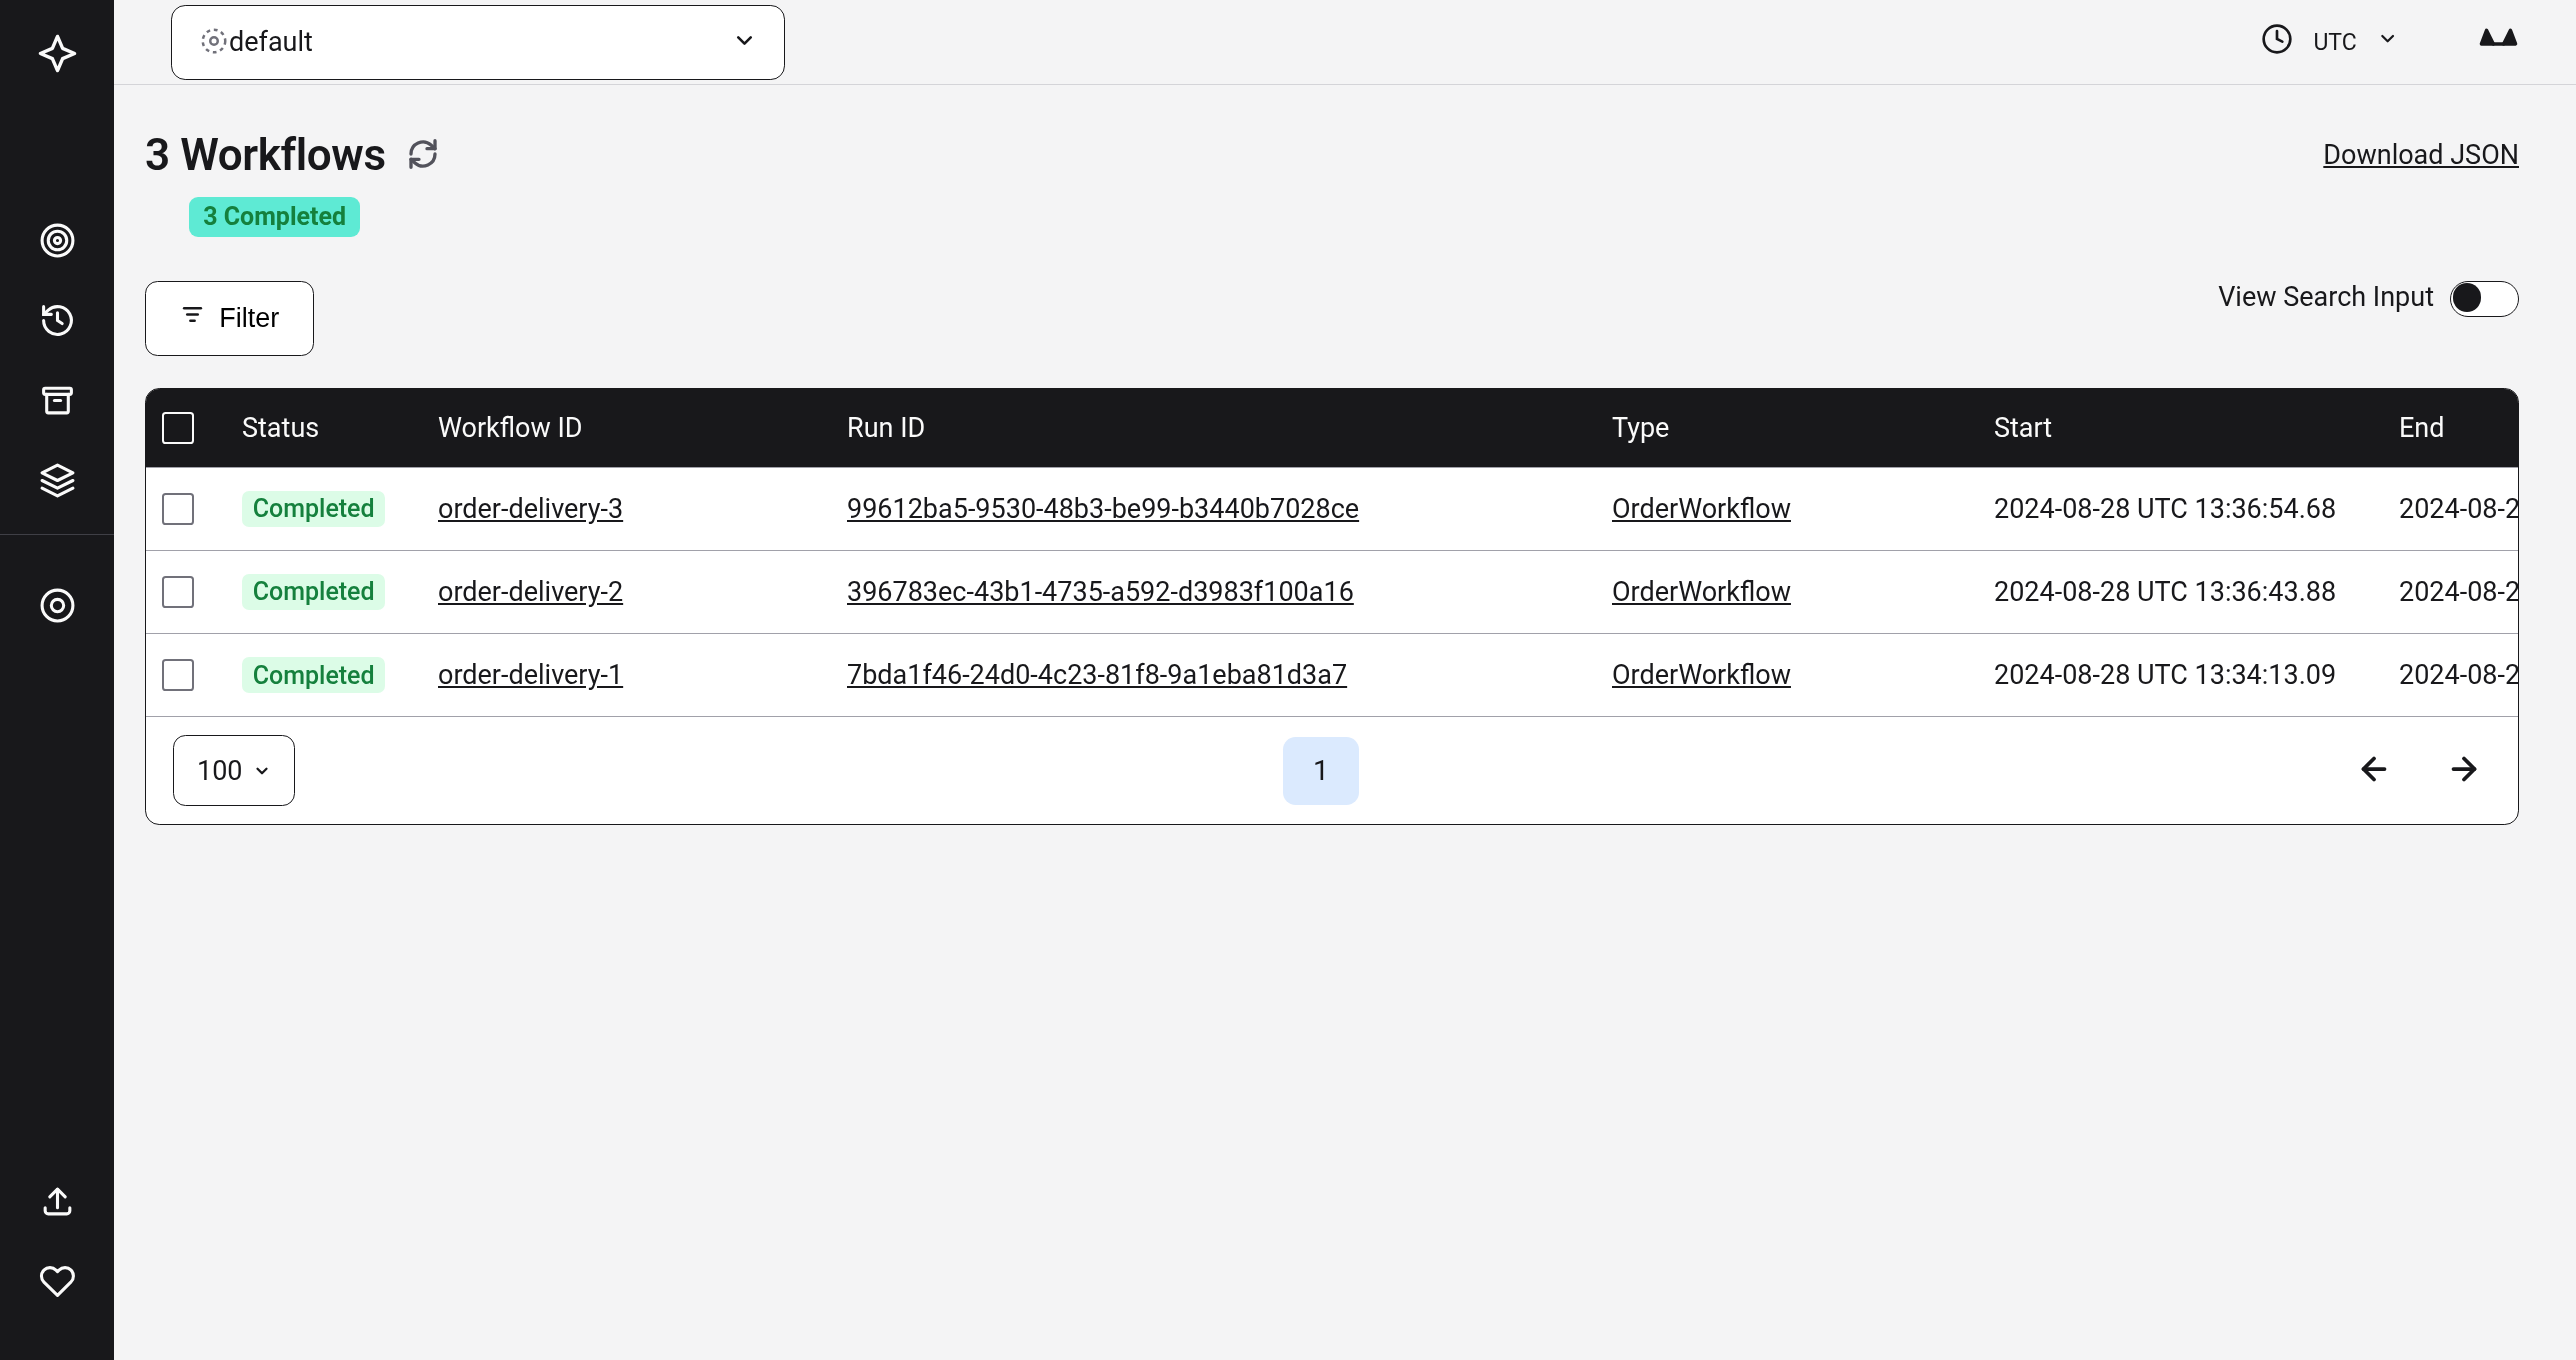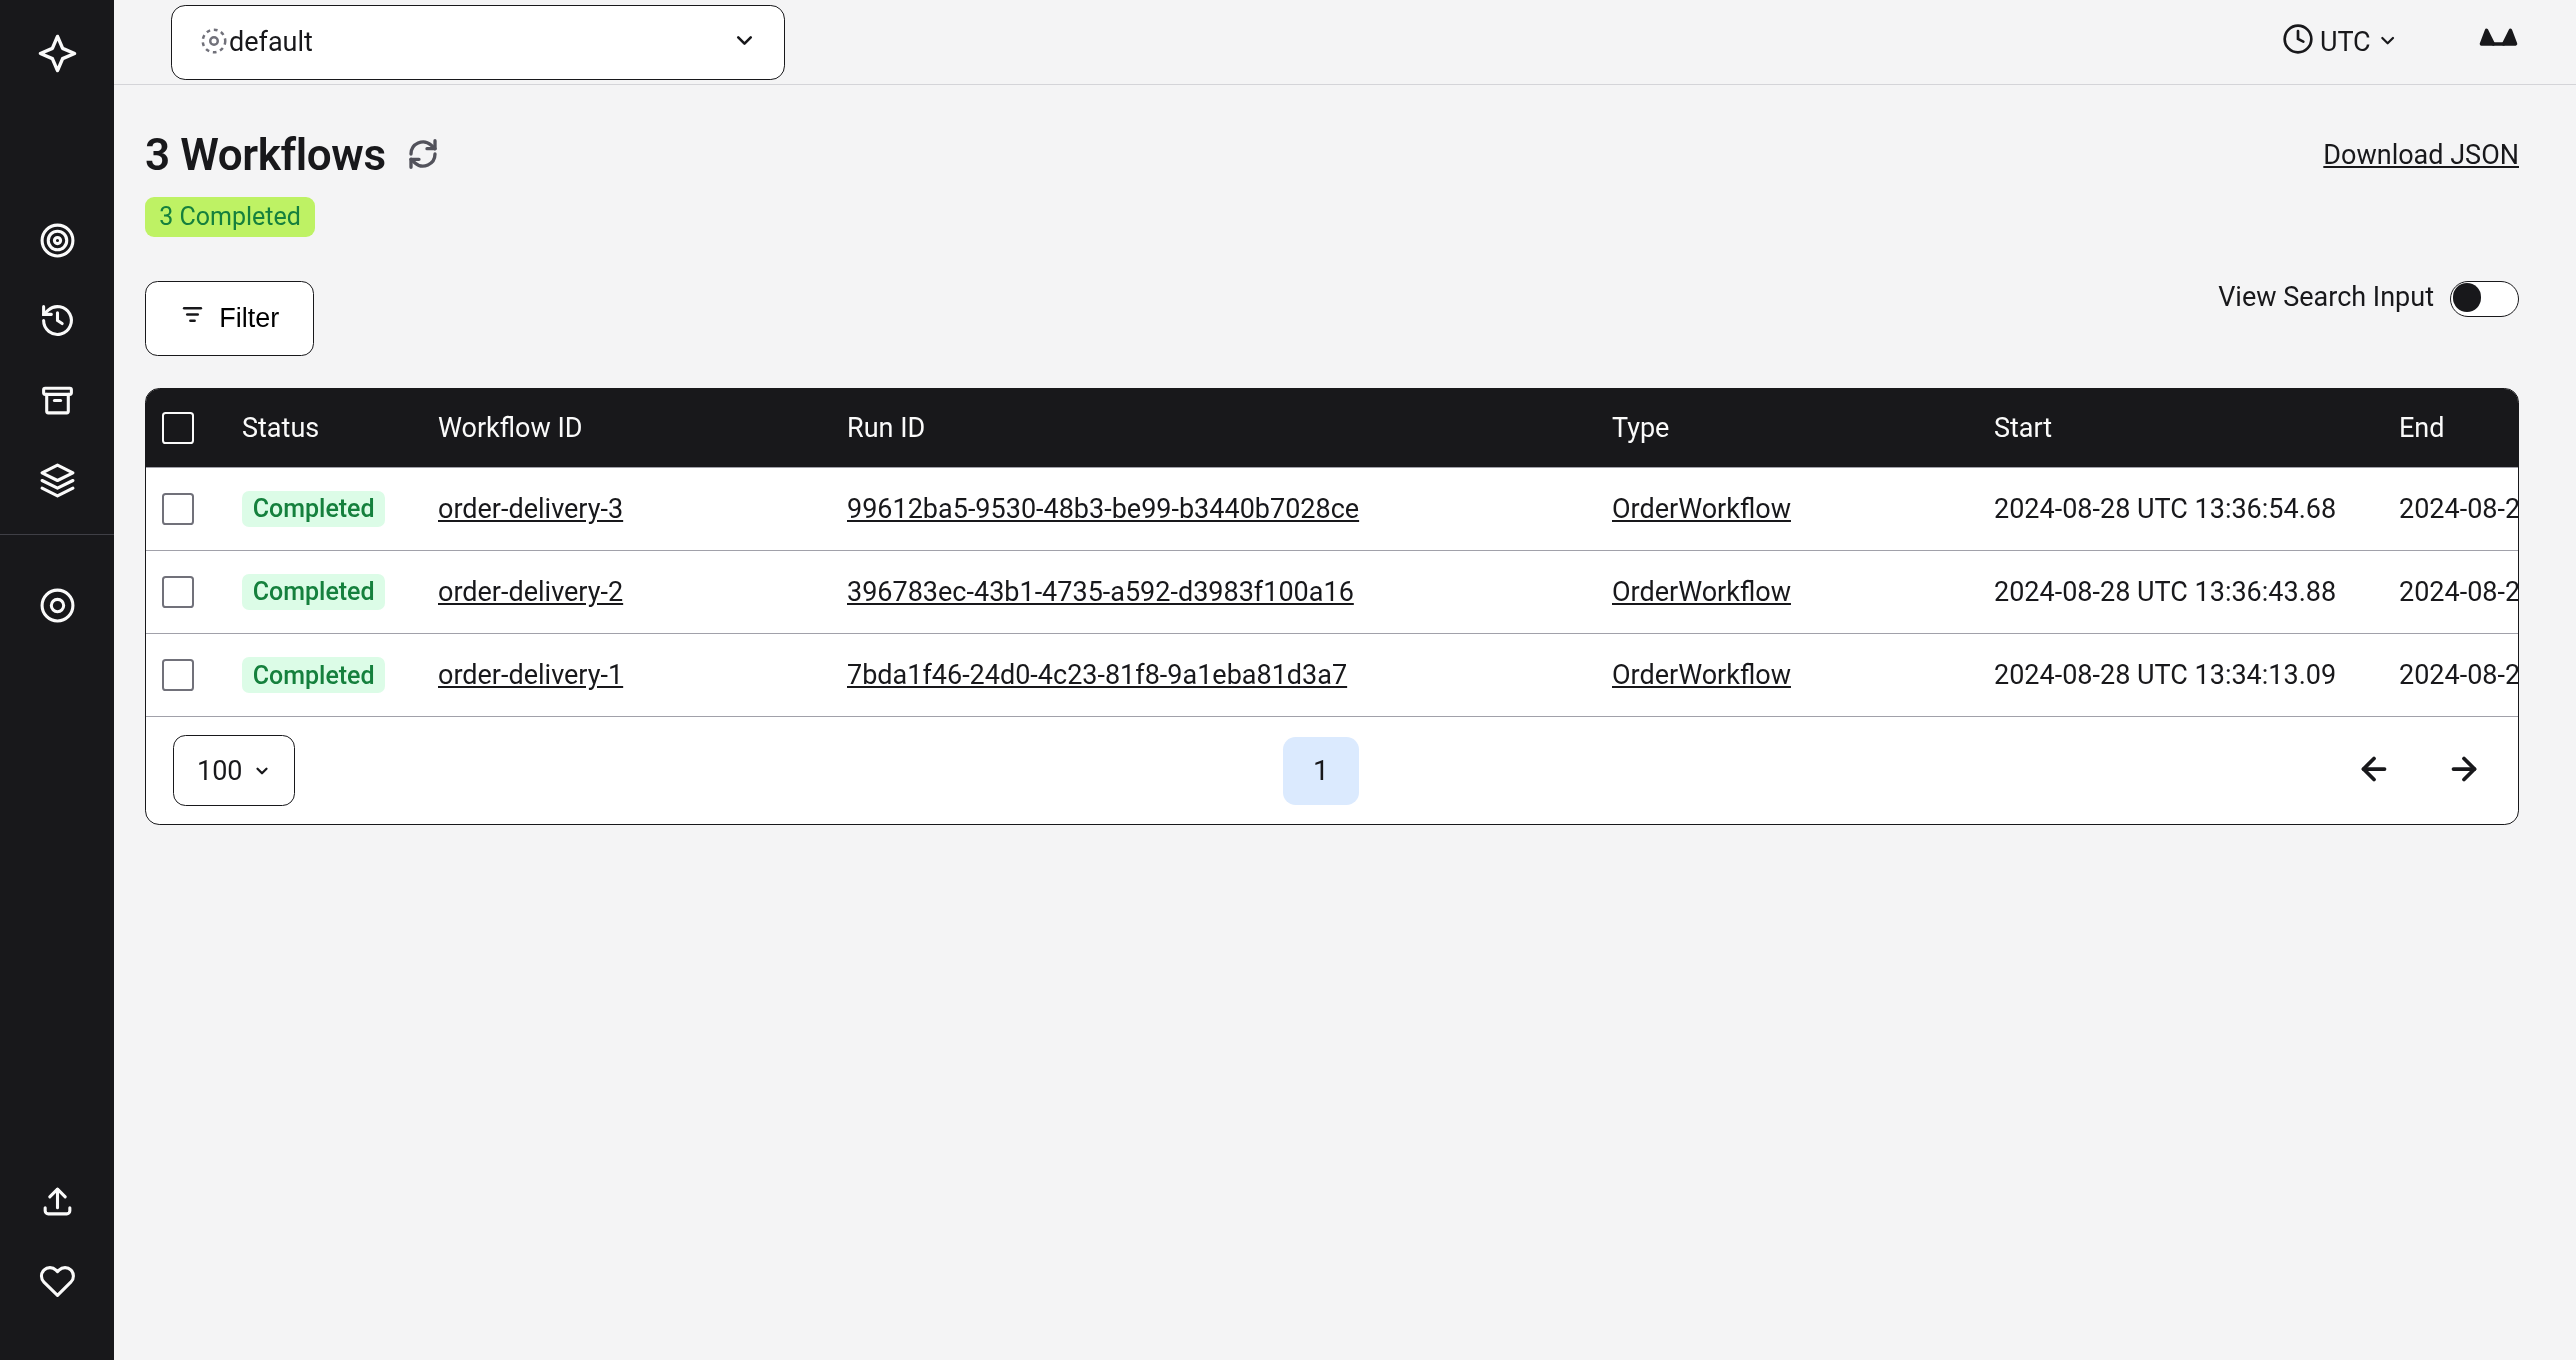--- a/index.html
+++ b/index.html
@@ -63,23 +63,23 @@
       background: #fff;
       cursor: pointer;
     }
     .namespace-select .ns-icon { flex-shrink: 0; }
     .namespace-select .ns-text { flex: 1; font-size: 27px; }
     .namespace-select .ns-chev { flex-shrink: 0; }
     .topbar-spacer { flex: 1; }
     .tz-select {
       display: flex;
       align-items: center;
-      gap: 6px;
-      cursor: pointer;
-      font-size: 27px;
+      gap: 20px;
+      cursor: pointer;
+      font-size: 23px;
     }
     .glasses-btn {
       margin-left: 53px;
       cursor: pointer;
     }
     .content {
       padding: 44px 57px 0 31px;
       flex: 1;
       min-width: 0;
     }
@@ -94,26 +94,27 @@
     .download-link {
       font-size: 27px;
       text-decoration: underline;
       cursor: pointer;
     }
     .subheader {
       margin-top: 16px;
     }
     .completed-pill {
       display: inline-block;
-      background: #bef264;
+      background: #5eead4;
       color: #15803d;
       padding: 5.3px 14.2px;
       border-radius: 9px;
       font-size: 25px;
-      font-weight: 400;
+      font-weight: 700;
+      margin-left: 44px;
     }
     .toolbar-row {
       margin-top: 44px;
       display: flex;
       align-items: flex-start;
     }
     .filter-btn {
       display: inline-flex;
       align-items: center;
       gap: 14.2px;

